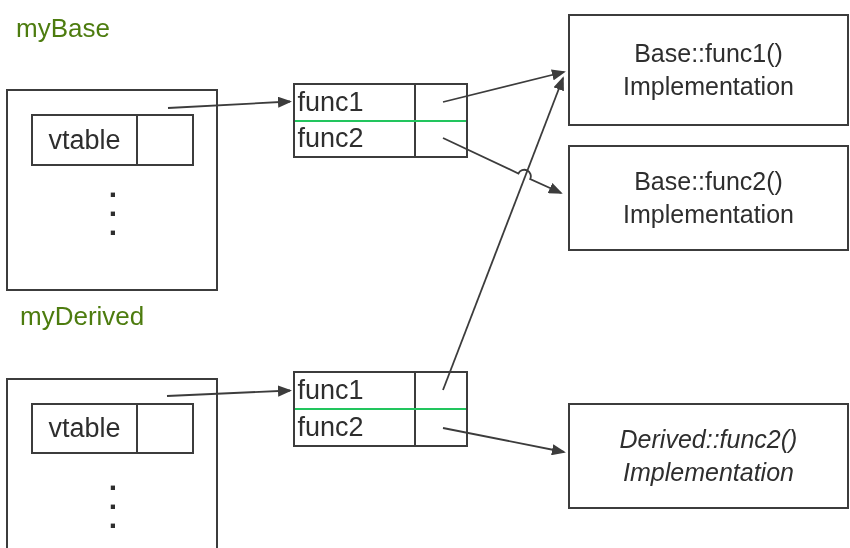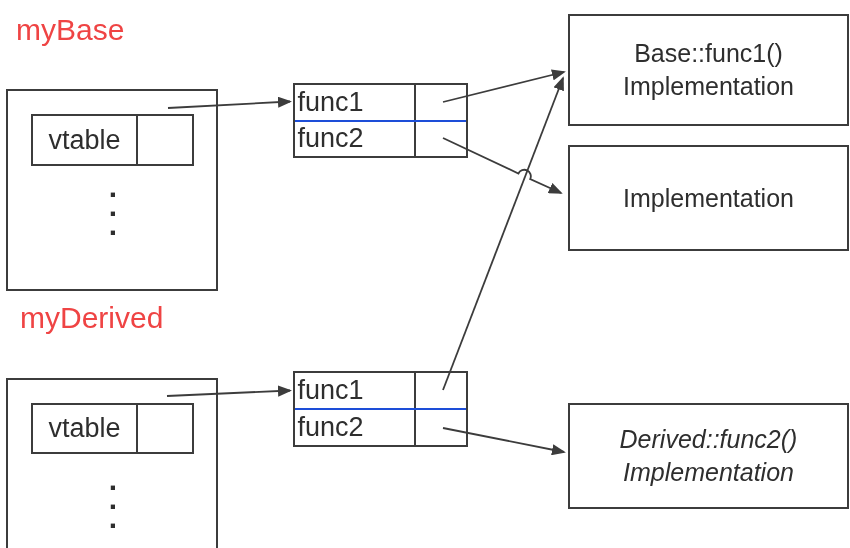--- a/index.html
+++ b/index.html
@@ -12,22 +12,22 @@
     overflow: hidden;
   }
   .box {
     position: absolute;
     border: 2px solid #3c3c3c;
     background: #ffffff;
     box-sizing: border-box;
   }
   .obj-label {
     position: absolute;
-    font-size: 30px;
-    color: #ef4444;
+    font-size: 26px;
+    color: #4d7c0f;
     white-space: nowrap;
   }
   
   .obj { background: #ffffff; margin-top: 32px; }
   .vtable { display: flex; }
   .vtable .name {
     flex: 1;
     display: flex; align-items: center; justify-content: center;
     font-size: 27px;
   }
@@ -41,21 +41,21 @@
     width: 18px;
   }
   .dots .dot {
     font-size: 30px;
     line-height: 19px;
     font-weight: 700;
     color: #2e2e2e;
   }
   .functable { display: flex; flex-direction: column; }
   .frow { flex: 1; display: flex; min-height: 0; gap: 48px; }
-  .frow + .frow { border-top: 2px solid #1d4ed8; }
+  .frow + .frow { border-top: 2px solid #22c55e; }
   .frow .name {
     flex: 1;
     display: flex; align-items: center; justify-content: center;
     font-size: 27px;
   }
   .frow .ptr {
     width: 50px;
     border-left: 2px solid #3c3c3c;
   }
   .impl {
@@ -145,20 +145,21 @@
       <div class="ptr"></div>
     </div>
   </div>
 
   <div class="box impl" style="left:568px; top:14px; width:281px; height:112px;">
     <div>Base::func1()</div>
     <div>Implementation</div>
   </div>
 
   <div class="box impl" style="left:568px; top:145px; width:281px; height:106px;">
+    <div>Base::func2()</div>
     <div>Implementation</div>
   </div>
 
   <div class="box impl" style="left:568px; top:403px; width:281px; height:106px;font-style:italic;">
     <div>Derived::func2()</div>
     <div>Implementation</div>
   </div>
 
 </div>
 

